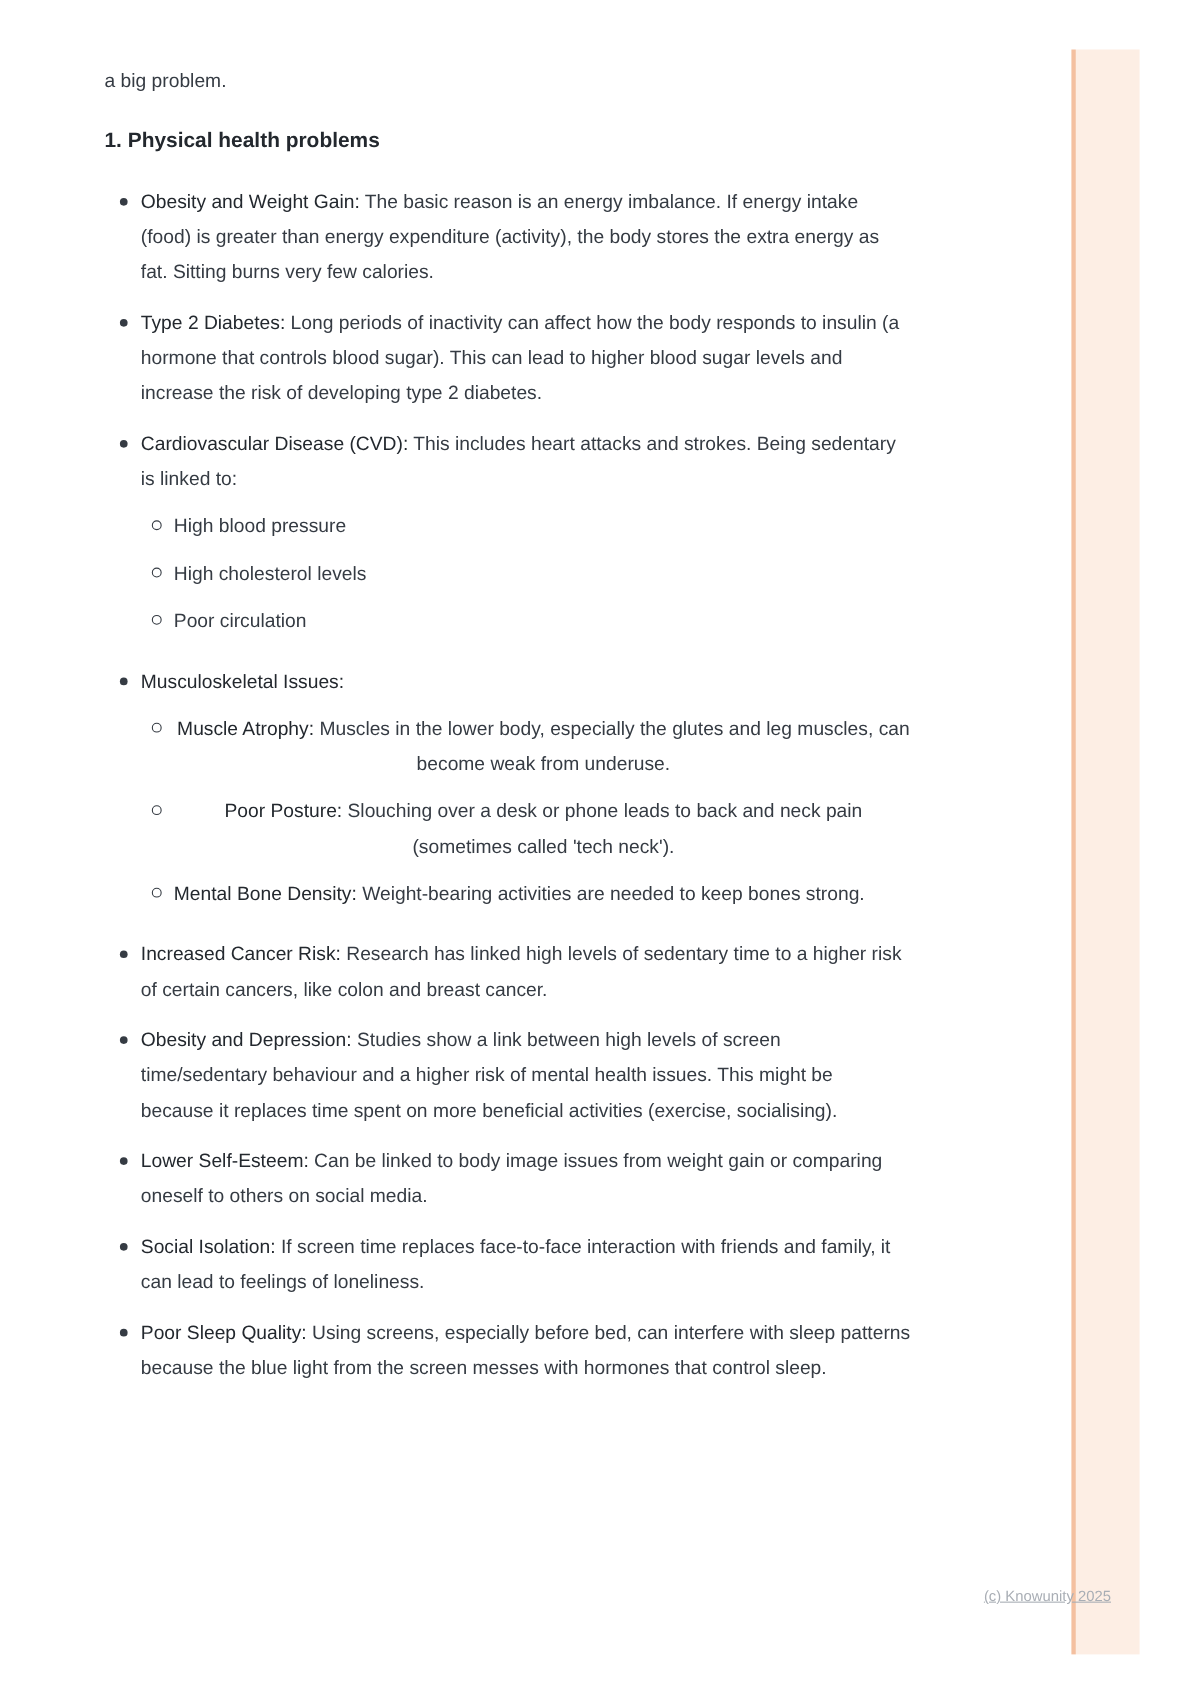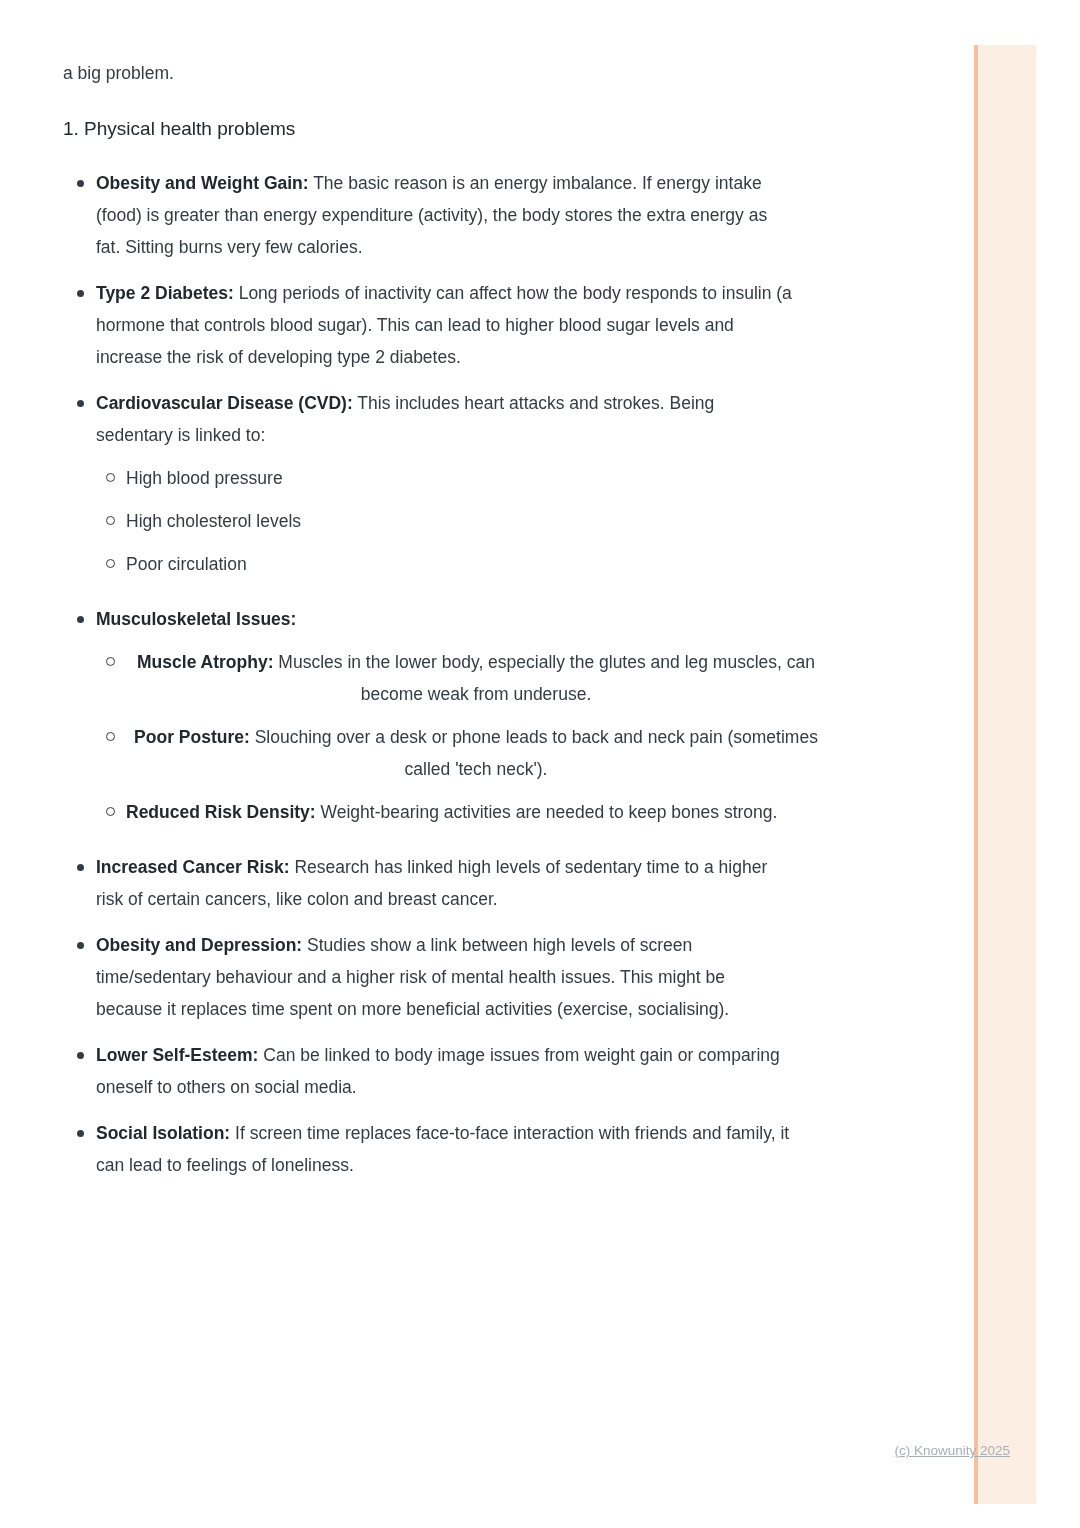--- a/index.html
+++ b/index.html
@@ -26,50 +26,50 @@
     top: 45px;
     bottom: 24px;
     right: 102px;
     width: 4px;
     background: var(--accent-line-color, #f4c0a0);
     z-index: 0;
   }
   .content {
     position: relative;
     z-index: 1;
-    padding: 57px 0 0 63px;
+    padding: 57px 0 0 95px;
     width: 830px;
   }
   .lead {
     font-size: 17.5px;
     line-height: 32px;
   }
   .section-heading {
     font-size: 19px;
     line-height: 32px;
-    font-weight: 400;
+    font-weight: 700;
     color: var(--heading-color, #23282e);
     margin: 24px 0 22px 0;
   }
   .list { margin-top: 2px; }
   .item { display: flex; margin-bottom: 14px; }
   .dot {
     flex: 0 0 auto;
     width: 7px; height: 7px;
     border-radius: 50%;
     background: var(--text-color, #353b43);
     margin: 13px 12px 0 14px;
   }
   .icol { flex: 1; min-width: 0; }
   .itext {
     font-size: 17.5px;
     line-height: 32px;
     max-width: 700px;
   }
-  .itext b { font-weight: 700; color: var(--heading-color, #23282e); }
+  .itext b { font-weight: 400; color: var(--heading-color, #23282e); }
   .sublist { margin-bottom: 9px; }
   .subitem { display: flex; margin-top: 11px; text-align: center; }
   .circle {
     flex: 0 0 auto;
     width: 9px; height: 9px;
     border-radius: 50%;
     border: 1.7px solid var(--text-color, #353b43);
     background: transparent;
     margin: 11px 11px 0 10px;
   }
@@ -140,21 +140,21 @@
           <div class="subitem">
             <span class="circle"></span>
             <p class="itext"><b>Muscle Atrophy:</b><span> Muscles in the lower body, especially the glutes and leg muscles, can become weak from underuse.</span></p>
           </div>
           <div class="subitem">
             <span class="circle"></span>
             <p class="itext"><b>Poor Posture:</b><span> Slouching over a desk or phone leads to back and neck pain (sometimes called 'tech neck').</span></p>
           </div>
           <div class="subitem">
             <span class="circle"></span>
-            <p class="itext"><b>Reduced Risk Density:</b><span> Weight-bearing activities are needed to keep bones strong.</span></p>
+            <p class="itext"><b>Mental Bone Density:</b><span> Weight-bearing activities are needed to keep bones strong.</span></p>
           </div>
         </div>
       </div>
     </div>
 
     <div class="item">
       <span class="dot"></span>
       <div class="icol">
         <p class="itext"><b>Increased Cancer Risk:</b><span> Research has linked high levels of sedentary time to a higher risk of certain cancers, like colon and breast cancer.</span></p>
       </div>
@@ -179,18 +179,24 @@
       </div>
     </div>
 
     <div class="item">
       <span class="dot"></span>
       <div class="icol">
         <p class="itext"><b>Social Isolation:</b><span> If screen time replaces face-to-face interaction with friends and family, it can lead to feelings of loneliness.</span></p>
       </div>
     </div>
 
+    <div class="item">
+      <span class="dot"></span>
+      <div class="icol">
+        <p class="itext"><b>Poor Sleep Quality:</b><span> Using screens, especially before bed, can interfere with sleep patterns because the blue light from the screen messes with hormones that control sleep.</span></p>
+      </div>
+    </div>
 
   </div>
 
 </div>
 
 <div class="footer">(c) Knowunity 2025</div>
 
 </body></html>

